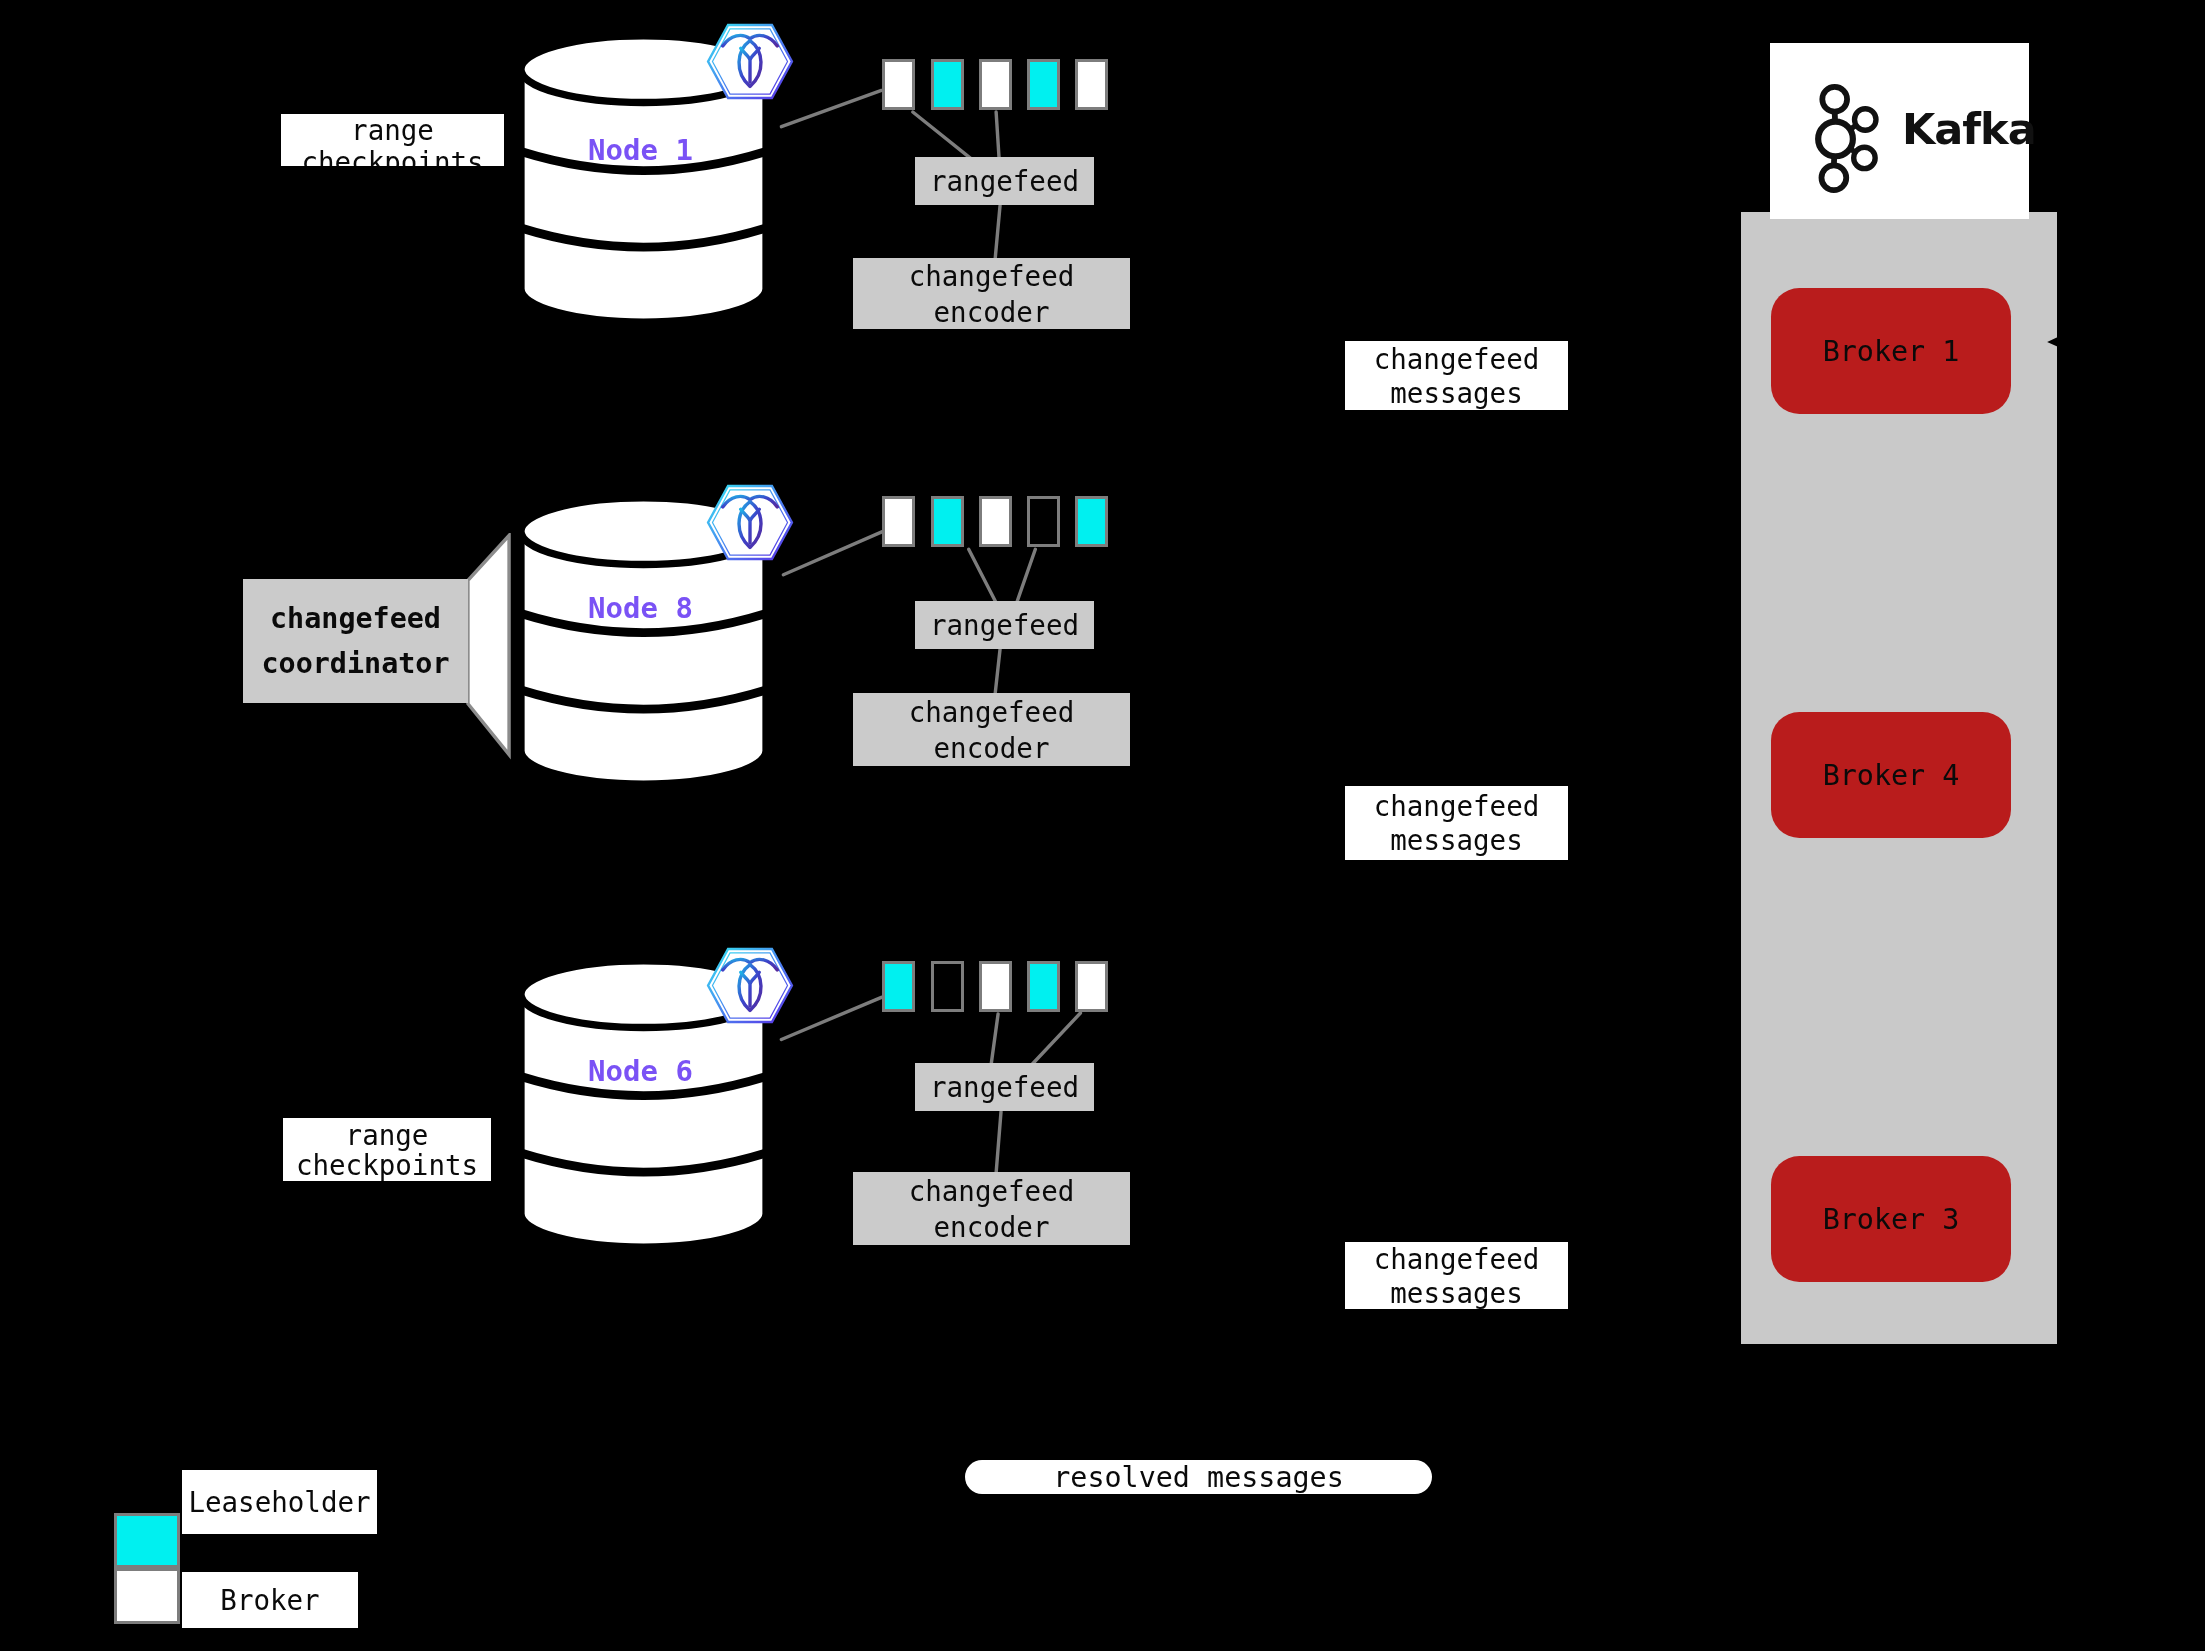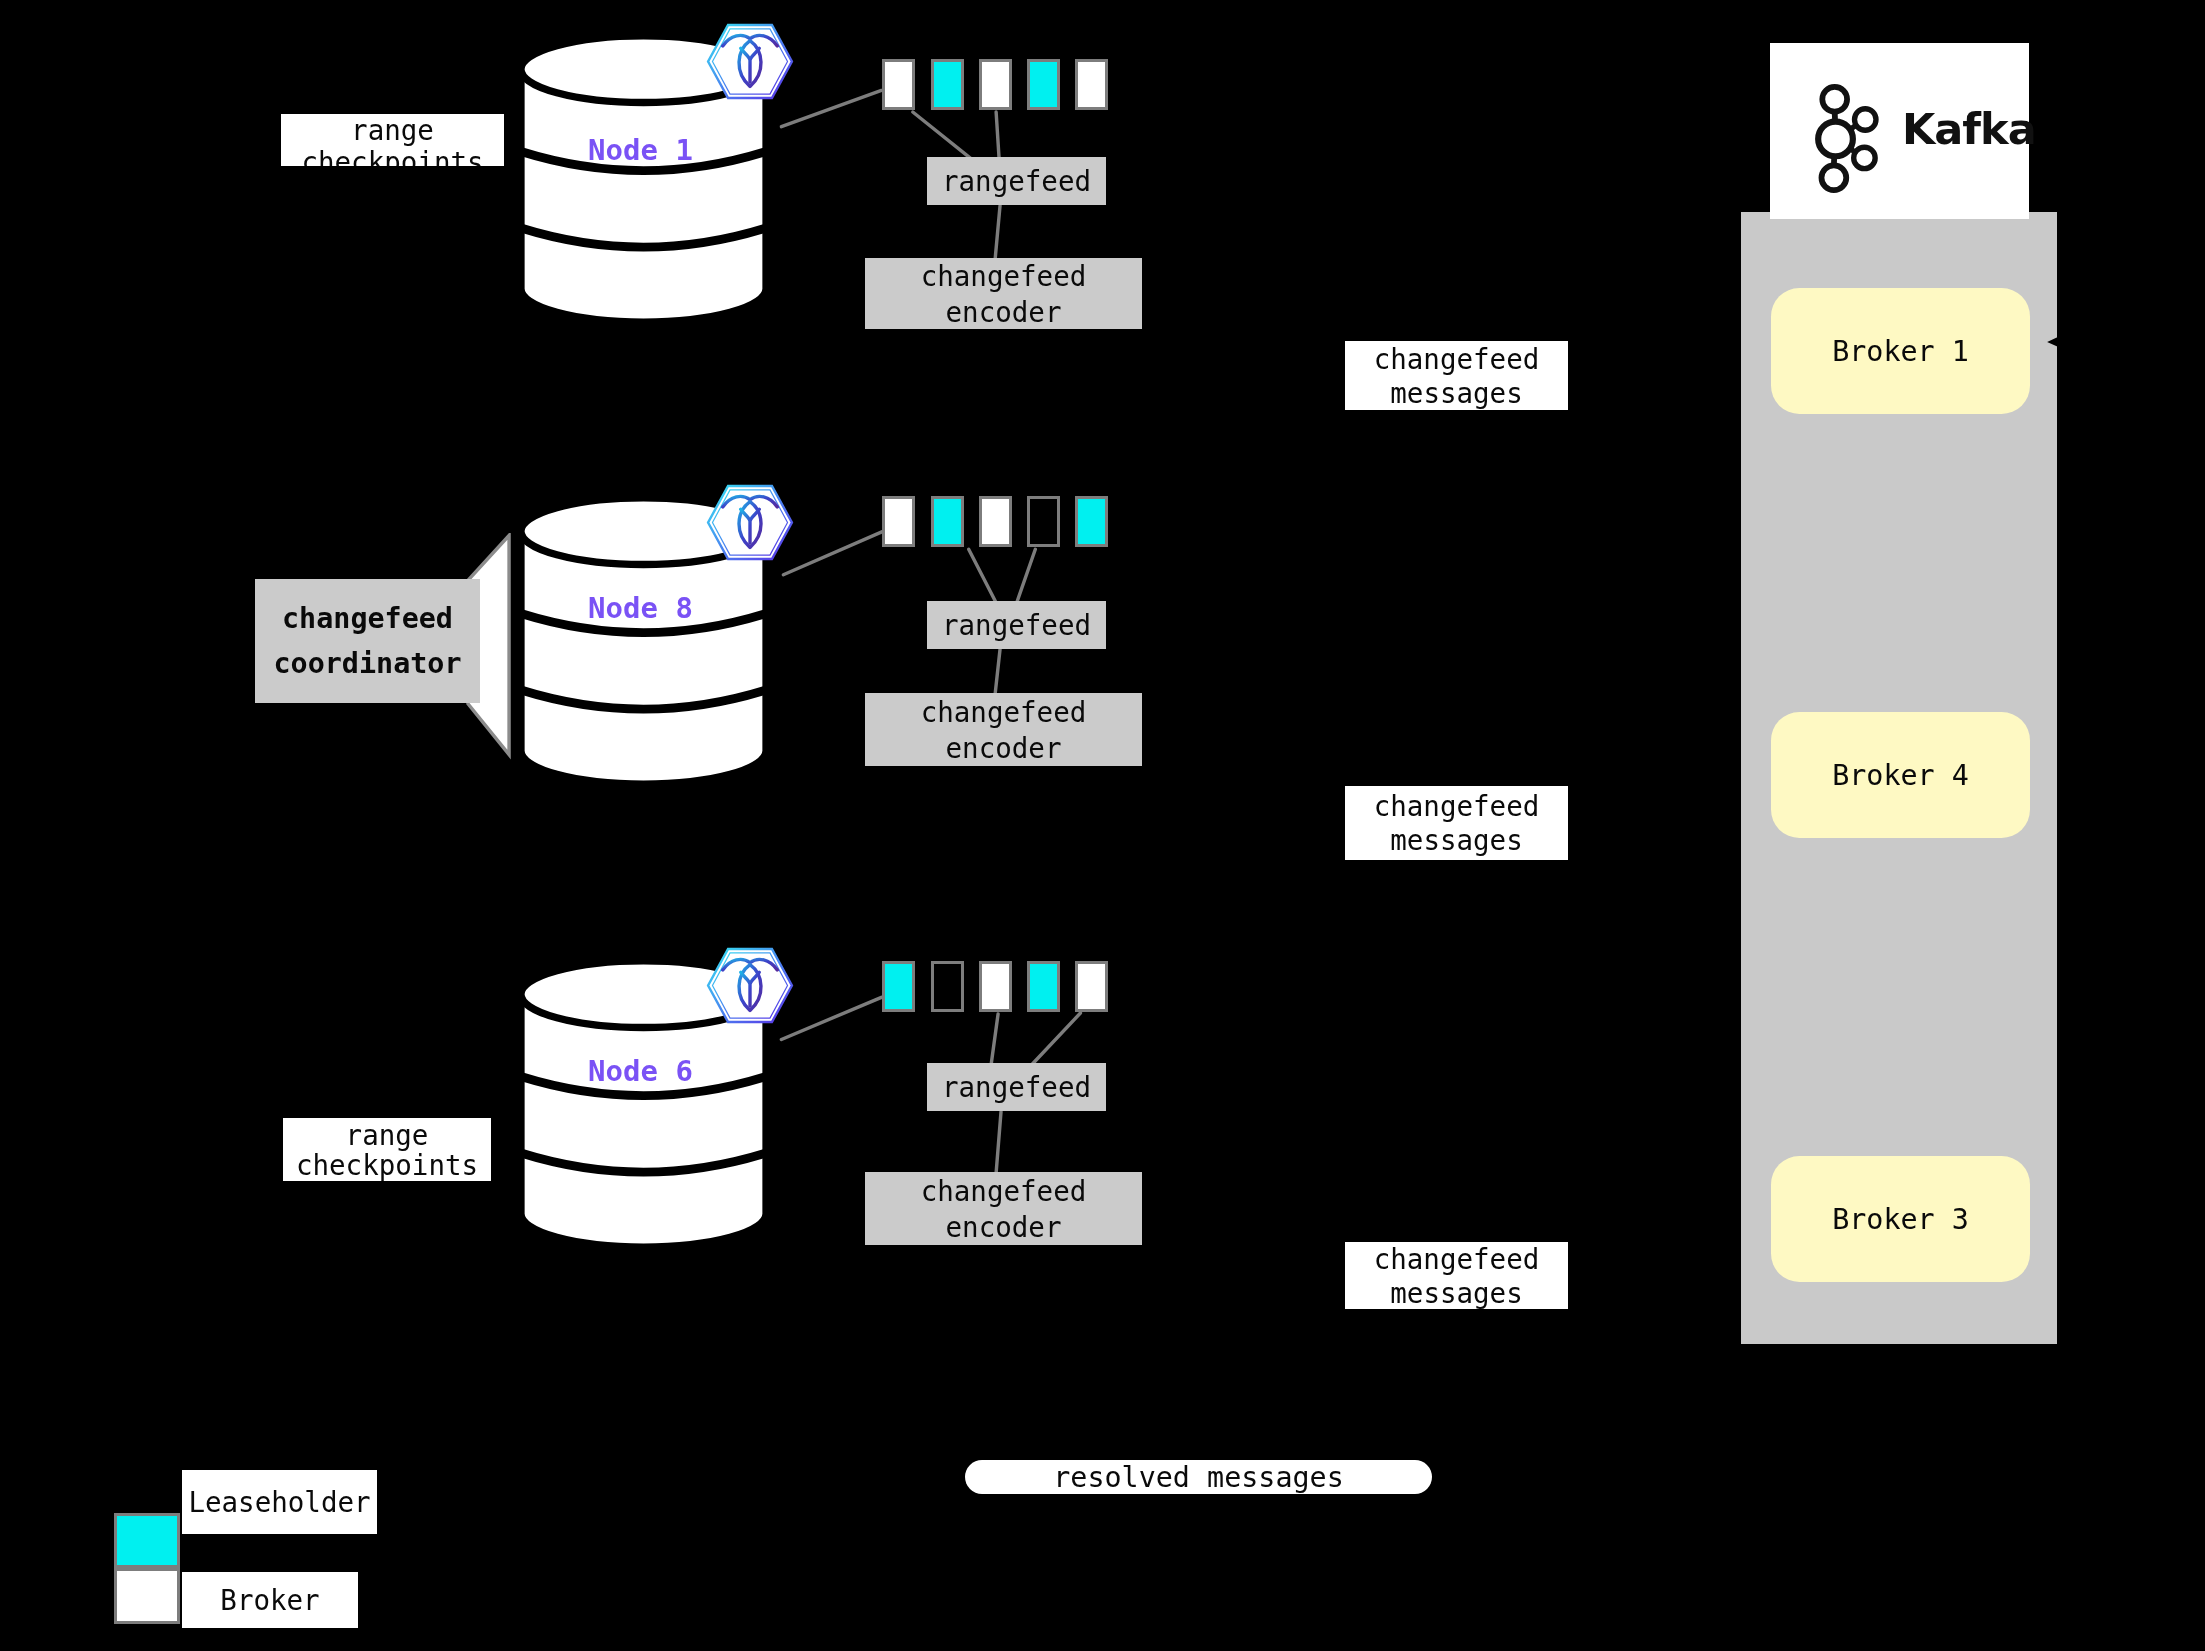--- a/index.html
+++ b/index.html
@@ -2,41 +2,41 @@
 <html style="font-size:7.8px"><head>
 <meta charset="utf-8">
 <style>
   html,body{margin:0;padding:0;background:#000;}
   #canvas{position:relative;width:2205px;height:1652px;background:#000;overflow:hidden;
           font-family:"DejaVu Sans Mono",monospace;}
   svg.shape{position:absolute;display:block;}
   
   .gbox{position:absolute;background:#cbcbcb;color:#0a0a0a;display:flex;flex-direction:column;
         align-items:center;justify-content:center;text-align:center;
-        font:27.5px/36px "DejaVu Sans Mono",monospace;margin-left:12px;}
+        font:27.5px/36px "DejaVu Sans Mono",monospace;}
   
   .wbox{position:absolute;background:#fff;color:#0a0a0a;display:flex;flex-direction:column;
         align-items:center;justify-content:center;text-align:center;overflow:hidden;
         font:27.5px/34px "DejaVu Sans Mono",monospace;}
   .clip-top{justify-content:flex-start;line-height:32px;}
   .coord{font-weight:bold;font-size:28.4px;line-height:45px;}
   .nodelabel{position:absolute;width:157px;text-align:center;color:#7a52f5;
              font:bold 29px/30px "DejaVu Sans Mono",monospace;}
   
   .sq{position:absolute;width:26.5px;height:45px;border:3.4px solid #7d7d7d;background:#000;}
   .sq[data-kind="replica"]{background:#fff;}
   .sq[data-kind="leaseholder"]{background:#00f0f0;}
   .sq[data-kind="none"]{background:#000;}
   
   .lsw{position:absolute;width:60px;height:49px;border:3.4px solid #7d7d7d;}
   .lsw[data-kind="leaseholder"]{background:#00f0f0;}
   .lsw[data-kind="replica"]{background:#fff;}
   
   .panel{position:absolute;left:1741px;top:212px;width:316px;height:1132px;background:#c9c9c9;}
-  .broker{position:absolute;left:1771px;width:259px;height:126px;background:#fef9c3;border-radius:28.4px;
+  .broker{position:absolute;left:1771px;width:240px;height:126px;background:#b91c1c;border-radius:28.4px;
           display:flex;align-items:center;justify-content:center;color:#0a0a0a;
           font:28.4px "DejaVu Sans Mono",monospace;}
   .klogo{position:absolute;left:1770px;top:43px;width:259px;height:176px;background:#fff;}
   .kword{position:absolute;left:1882px;top:104px;color:#111;
          font:bold 43px "DejaVu Sans",sans-serif;letter-spacing:-1px;margin-left:20px;}
   .pill{position:absolute;left:965px;top:1460px;width:467px;height:34px;background:#fff;border-radius:25.5px;
         display:flex;align-items:center;justify-content:center;color:#0a0a0a;
         font:28.4px "DejaVu Sans Mono",monospace;}
   .z1{z-index:1}.z2{z-index:2}.z3{z-index:3}.z4{z-index:4}
 </style>

